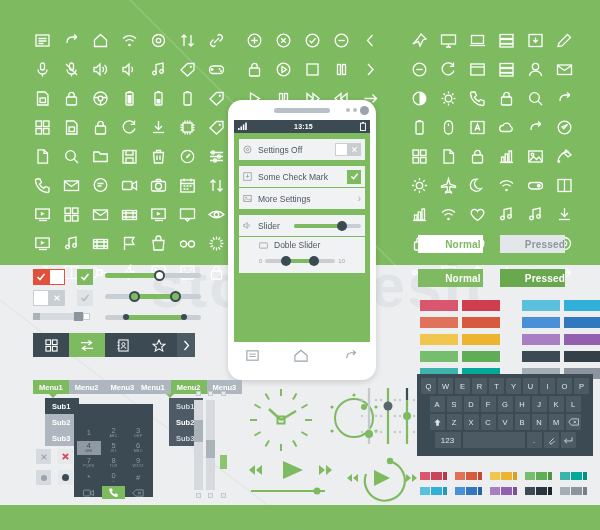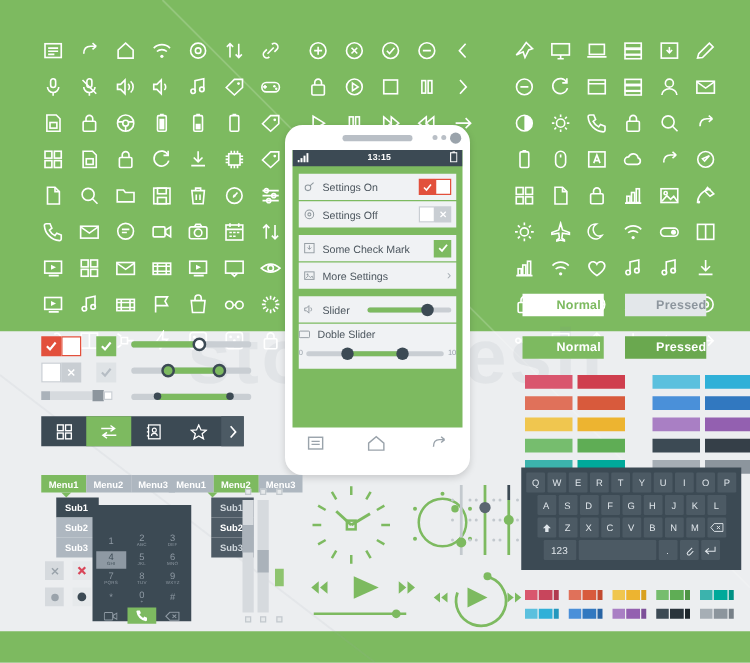--- a/index.html
+++ b/index.html
@@ -70,21 +70,21 @@
     padding:0 5px; color:#fff;
   }
   .title-bar .tb-title { font-size:11px; font-weight:normal; flex:1; text-align:center;}
   .list-group { margin:6px 5px; }
   .row {
     background:#f0f2f4; height:21px; display:flex; align-items:center;
     padding:0 4px; margin-bottom:1px; position:relative;
   }
   .row-ic { width:13px; color:#90999f; display:flex; align-items:center; }
   .row-label { font-size:8.5px; color:#4c565e; flex:1; padding-left:2px; }
-  .row-dbl { height:36px; flex-direction:column; align-items:stretch; padding:3px 0;}
+  .row-dbl { height:36px; flex-direction:column; align-items:stretch; padding:3px 20px;}
 
   .tog { width:26px; height:13px; display:flex; }
   .tog-on-l { width:13px; background:#e2503c; display:flex; align-items:center; justify-content:center;}
   .tog-on-r { width:13px; background:#fff; border:1px solid #e2503c;}
   .tog-off-l{ width:13px; background:#fff; border:1px solid #c9ced3;}
   .tog-off-r{ width:13px; background:#c9ced3; display:flex; align-items:center; justify-content:center;}
   .chk-green { width:14px; height:14px; background:#7dba60; display:flex; align-items:center; justify-content:center;}
   .chev { color:#a7afb5; font-size:10px; }
 
   .sl { display:flex; align-items:center; flex:1; height:13px; position:relative; margin-left:4px;}
@@ -1079,37 +1079,20 @@
         <span>
           <svg width="6" height="9" viewBox="0 0 6 9">
               <rect x="2" y="0" width="2" height="1" fill="#fff"></rect>
               <rect x="0.5" y="1.2" width="5" height="7.3" fill="none" stroke="#fff" stroke-width="0.9"></rect>
             </svg>
         </span>
       </div>
 
 
       <div class="list-group">
-        <div class="row">
-          <span class="row-ic">
-            <svg width="9" height="9" viewBox="0 0 12 12">
-                <circle cx="4.5" cy="7" r="3" fill="none" stroke="#90999f" stroke-width="1.1"></circle>
-                <path d="M6.6 5 L10.5 1.4" stroke="#90999f" stroke-width="1.1" fill="none"></path>
-              </svg>
-          </span>
-          <span class="row-label">Settings On</span>
-          <span class="tog">
-            <span class="tog-on-l">
-              <svg width="8" height="8" viewBox="0 0 10 10">
-                  <path d="M1.5 5 L4 7.5 L8.5 2" stroke="#fff" stroke-width="1.6" fill="none"></path>
-                </svg>
-            </span>
-            <span class="tog-on-r"></span>
-          </span>
-        </div>
         <div class="row">
           <span class="row-ic">
             <svg width="9" height="9" viewBox="0 0 12 12">
                 <circle cx="6" cy="6" r="4.6" fill="none" stroke="#90999f" stroke-width="1.1"></circle>
                 <circle cx="6" cy="6" r="1.6" fill="none" stroke="#90999f" stroke-width="1.1"></circle>
               </svg>
           </span>
           <span class="row-label">Settings Off</span>
           <span class="tog">
             <span class="tog-off-l"></span>

